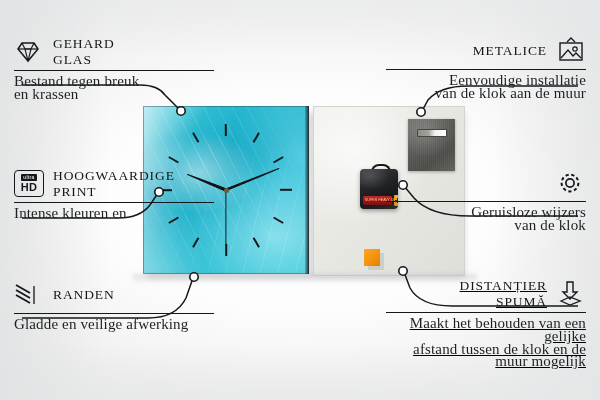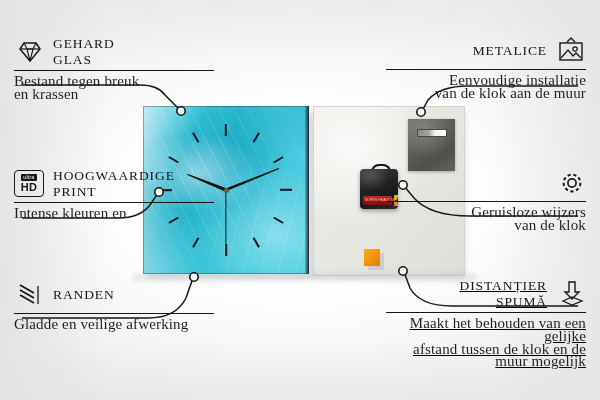--- a/index.html
+++ b/index.html
@@ -318,21 +318,21 @@
     color: #1d2023;
     letter-spacing: .15px;
   }
 
   .co-icon {
     width: 30px;
     height: 30px;
     flex: 0 0 30px;
     display: flex;
     align-items: center;
-    justify-content: flex-end;
+    justify-content: flex-start;
     color: #15181b;
   }
   .co-icon svg { display: block; }
 
   .hd-badge {
     width: 30px;
     height: 25px;
     border: 1.4px solid #15181b;
     border-radius: 4px;
     display: flex;

